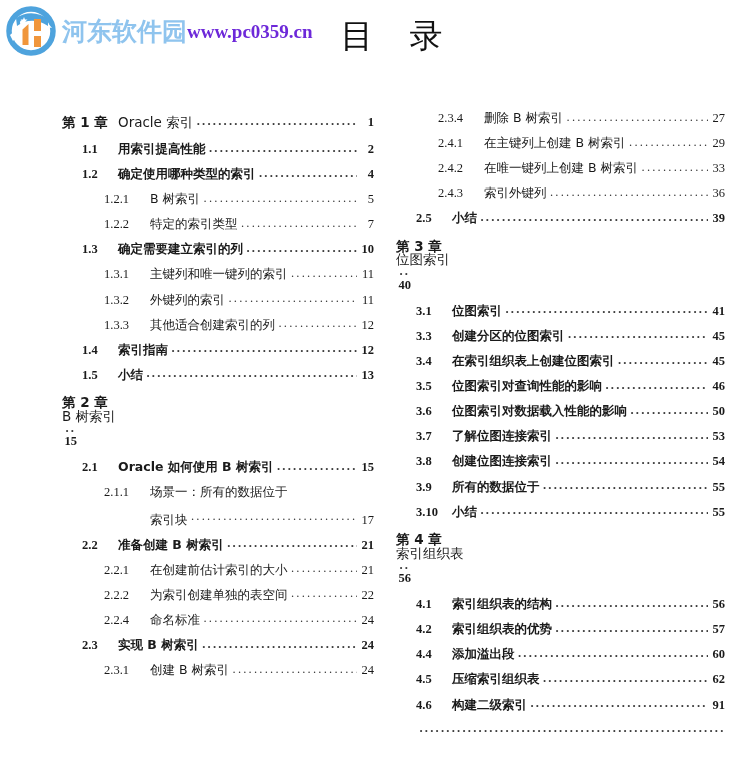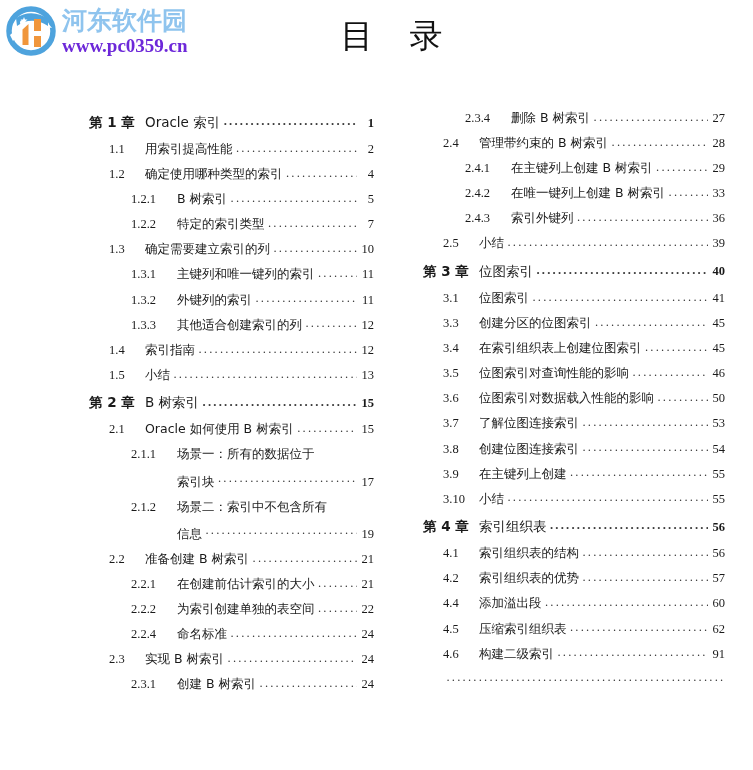--- a/index.html
+++ b/index.html
@@ -25,21 +25,21 @@
     align-items: center;
     gap: 6px;
   }
   #logo-mark {
     width: 50px;
     height: 50px;
     flex: 0 0 auto;
   }
   #wm-text {
     display: flex;
-    flex-direction: column;
+    flex-direction: row;
     justify-content: center;
     line-height: 1;
   }
   #wm-title {
     font-family: "DejaVu Sans", sans-serif;
     font-size: 25px;
     font-weight: bold;
     color: #8fc4ee;
     letter-spacing: 0px;
     white-space: nowrap;
@@ -77,54 +77,53 @@
   }
   .column {
     box-sizing: border-box;
   }
   #col-left  { width: 390px; padding-left: 62px;  padding-right: 16px; }
   #col-right { width: 363px; padding-left: 6px;   padding-right: 28px; }
 
   
   .entry {
     display: flex;
-    align-items: center;
+    align-items: flex-start;
     font-size: 12.5px;
     line-height: 1;
     margin-bottom: 12.6px;
     white-space: nowrap;
-    margin-left: 27px;
   }
   .entry.chapter {
     font-weight: bold;
     font-size: 13.5px;
     margin-top: 4px;
     margin-bottom: 13.5px;
   }
-  .entry.gap-before { margin-top: 15px; }
+  .entry.gap-before { margin-top: 15px; flex-direction: column; }
 
   .num {
     flex: 0 0 auto;
     font-family: "Liberation Serif", serif;
     font-size: 12.5px;
   }
   .entry.chapter .num {
     font-family: "DejaVu Sans", sans-serif;
     font-size: 13.5px;
     font-weight: bold;
   }
   .label {
     flex: 0 0 auto;
     font-family: "DejaVu Sans", sans-serif;
   }
   .entry.chapter .label { font-weight: normal; }
 
   
   .lvl1 .num { width: 56px; }
-  .lvl2       { padding-left: 20px; }
+  .lvl2       { padding-left: 20px; font-weight: bold; }
   .lvl2 .num  { width: 36px; }
   .lvl3       { padding-left: 42px; }
   .lvl3 .num  { width: 46px; }
 
   .leader {
     flex: 1 1 auto;
     min-width: 10px;
     overflow: hidden;
     margin: 0 2px 0 3px;
     position: relative;
@@ -277,31 +276,20 @@
         <div class="wrap-line1">
           <span class="num">2.1.1</span>
           <span class="label">场景一：所有的数据位于</span>
         </div>
         <div class="wrap-line2">
           <span class="label">索引块</span>
           <span class="leader"></span>
           <span class="page">17</span>
         </div>
       </div>
-      <div class="entry lvl3 wrap">
-        <div class="wrap-line1">
-          <span class="num">2.1.2</span>
-          <span class="label">场景二：索引中不包含所有</span>
-        </div>
-        <div class="wrap-line2">
-          <span class="label">信息</span>
-          <span class="leader"></span>
-          <span class="page">19</span>
-        </div>
-      </div>
       <div class="entry lvl2">
         <span class="num">2.2</span>
         <span class="label">准备创建 B 树索引</span>
         <span class="leader"></span>
         <span class="page">21</span>
       </div>
       <div class="entry lvl3">
         <span class="num">2.2.1</span>
         <span class="label">在创建前估计索引的大小</span>
         <span class="leader"></span>
@@ -331,26 +319,20 @@
         <span class="leader"></span>
         <span class="page">24</span>
       </div>
     </div>
   <div class="column" id="col-right">
       <div class="entry lvl3">
         <span class="num">2.3.4</span>
         <span class="label">删除 B 树索引</span>
         <span class="leader"></span>
         <span class="page">27</span>
-      </div>
-      <div class="entry lvl2">
-        <span class="num">2.4</span>
-        <span class="label">管理带约束的 B 树索引</span>
-        <span class="leader"></span>
-        <span class="page">28</span>
       </div>
       <div class="entry lvl3">
         <span class="num">2.4.1</span>
         <span class="label">在主键列上创建 B 树索引</span>
         <span class="leader"></span>
         <span class="page">29</span>
       </div>
       <div class="entry lvl3">
         <span class="num">2.4.2</span>
         <span class="label">在唯一键列上创建 B 树索引</span>
@@ -412,21 +394,21 @@
         <span class="page">53</span>
       </div>
       <div class="entry lvl2">
         <span class="num">3.8</span>
         <span class="label">创建位图连接索引</span>
         <span class="leader"></span>
         <span class="page">54</span>
       </div>
       <div class="entry lvl2">
         <span class="num">3.9</span>
-        <span class="label">在主键列上创建</span>
+        <span class="label">所有的数据位于</span>
         <span class="leader"></span>
         <span class="page">55</span>
       </div>
       <div class="entry lvl2">
         <span class="num">3.10</span>
         <span class="label">小结</span>
         <span class="leader"></span>
         <span class="page">55</span>
       </div>
       <div class="entry lvl1 chapter gap-before">

